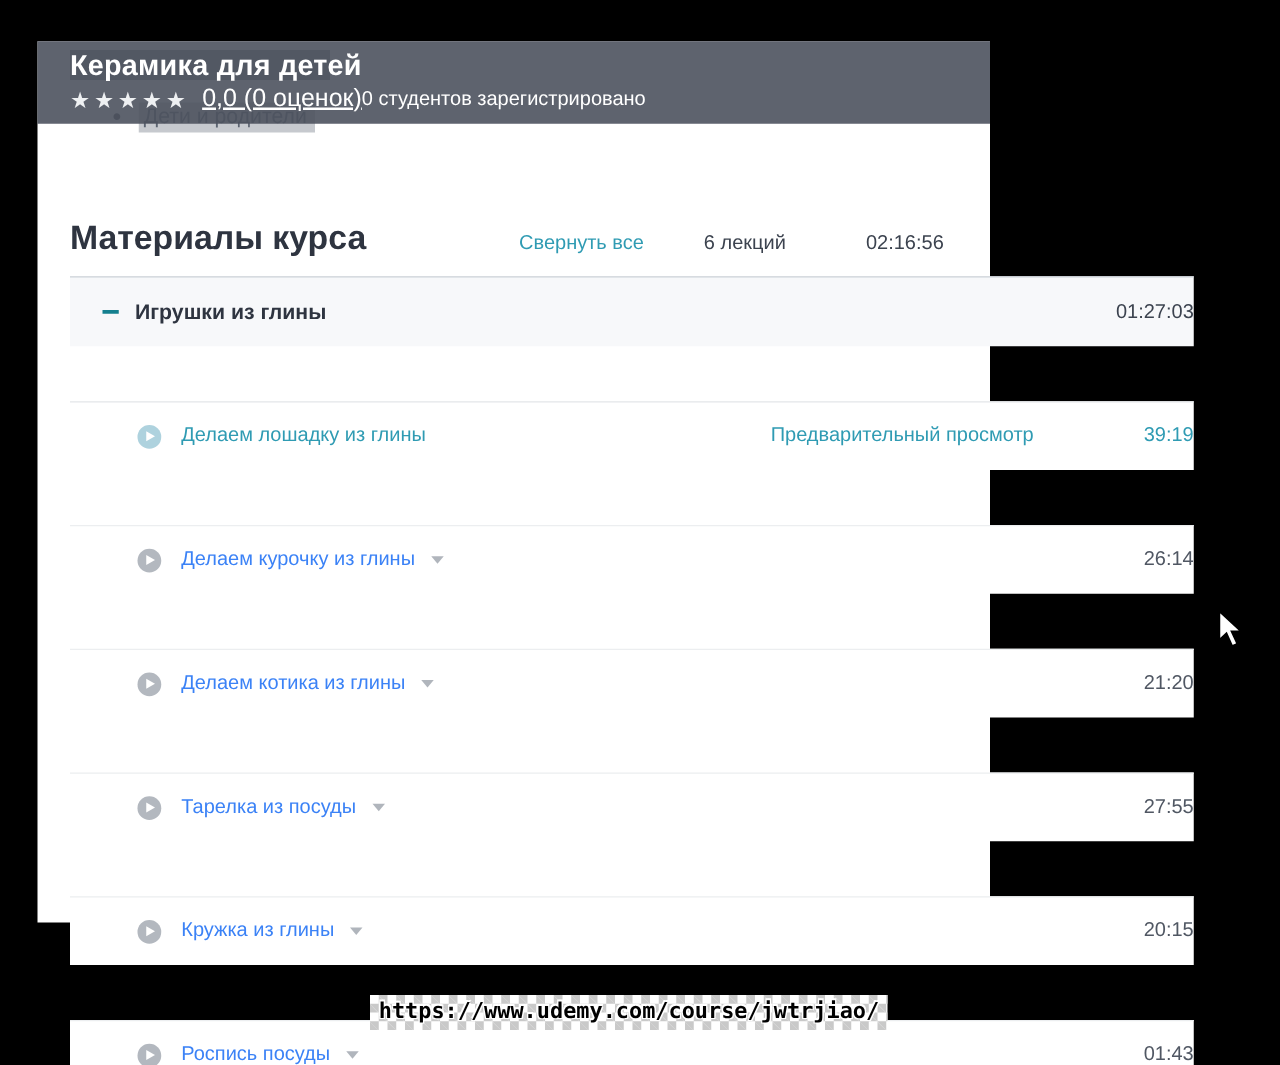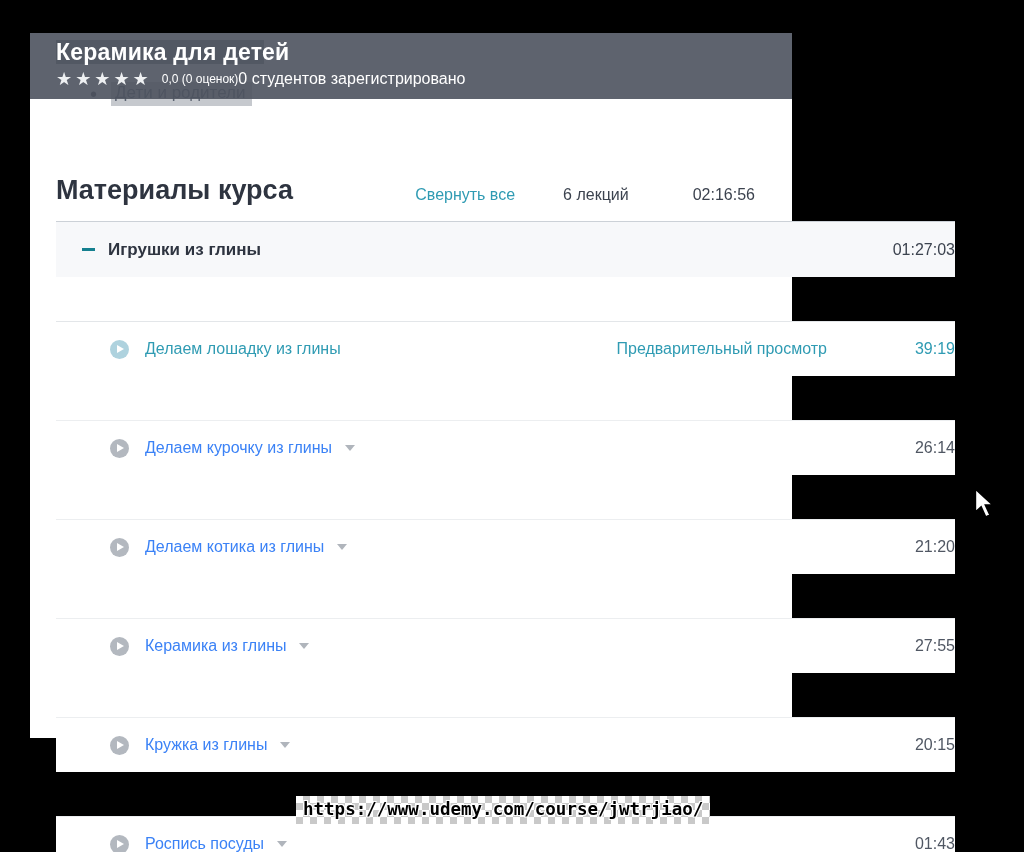--- a/index.html
+++ b/index.html
@@ -17,21 +17,21 @@
                  font-size:17px; color:#5b6370; }
   .ghost-crumb .bullet { font-size:20px; margin-right:14px; color:#454c58; }
   .ghost-crumb .crumb-text { background:#c6c9ce; padding:1px 6px 3px 4px; }
 
   
   .topbar { position:absolute; left:0; top:0; width:100%; height:66px; z-index:2;
             background:rgba(77,82,94,0.90); color:#fff; padding:5px 0 0 26px; }
   .course-title { font-size:23px; font-weight:bold; letter-spacing:.2px; line-height:29px; }
   .header-meta { display:flex; align-items:center; margin-top:1px; }
   .stars { color:#eef0f2; font-size:18px; letter-spacing:3px; line-height:22px; }
-  .rating { font-size:12px; margin-left:10px; }
+  .rating { font-size:20px; margin-left:10px;text-decoration:underline; }
   .students { font-size:16px; }
 
   
   .content h1 { position:absolute; left:26px; top:142px; font-size:27px; font-weight:bold; color:#2e3440; }
   .meta-row { position:absolute; top:153px; right:37px; display:flex; align-items:baseline; font-size:16px; }
   .collapse { color:#2f9bb3; cursor:pointer; text-decoration:none; }
   .lcount { color:#3c434f; margin-left:48px; }
   .tlen { color:#3c434f; margin-left:64px; }
 
   .panel { position:absolute; left:26px; top:188px; width:899px; border-bottom:6px solid #4d7c0f; }
@@ -128,21 +128,21 @@
     <span class="play-icon"></span>
     <span class="lecture-title">Делаем котика из глины</span>
     <span class="chev"></span>
 
     <span class="lecture-duration">21:20</span>
   </div>
 
 
   <div class="lecture-row">
     <span class="play-icon"></span>
-    <span class="lecture-title">Керамика из глины</span>
+    <span class="lecture-title">Тарелка из посуды</span>
     <span class="chev"></span>
 
     <span class="lecture-duration">27:55</span>
   </div>
 
   <div class="lecture-row">
     <span class="play-icon"></span>
     <span class="lecture-title">Кружка из глины</span>
     <span class="chev"></span>
 

